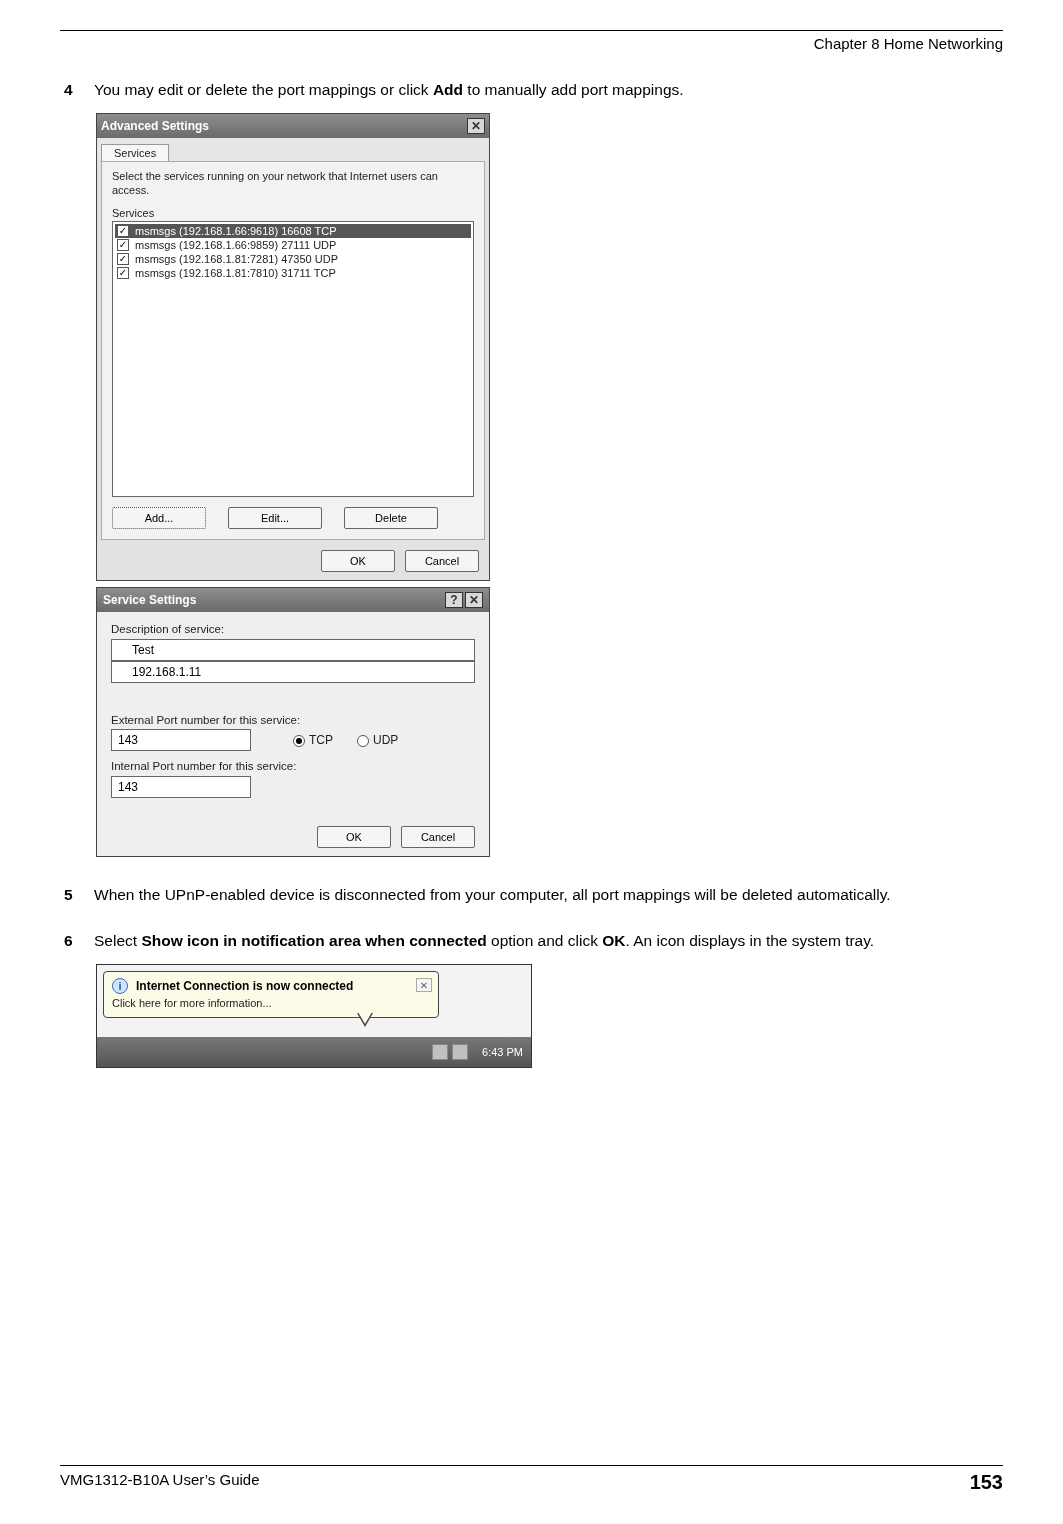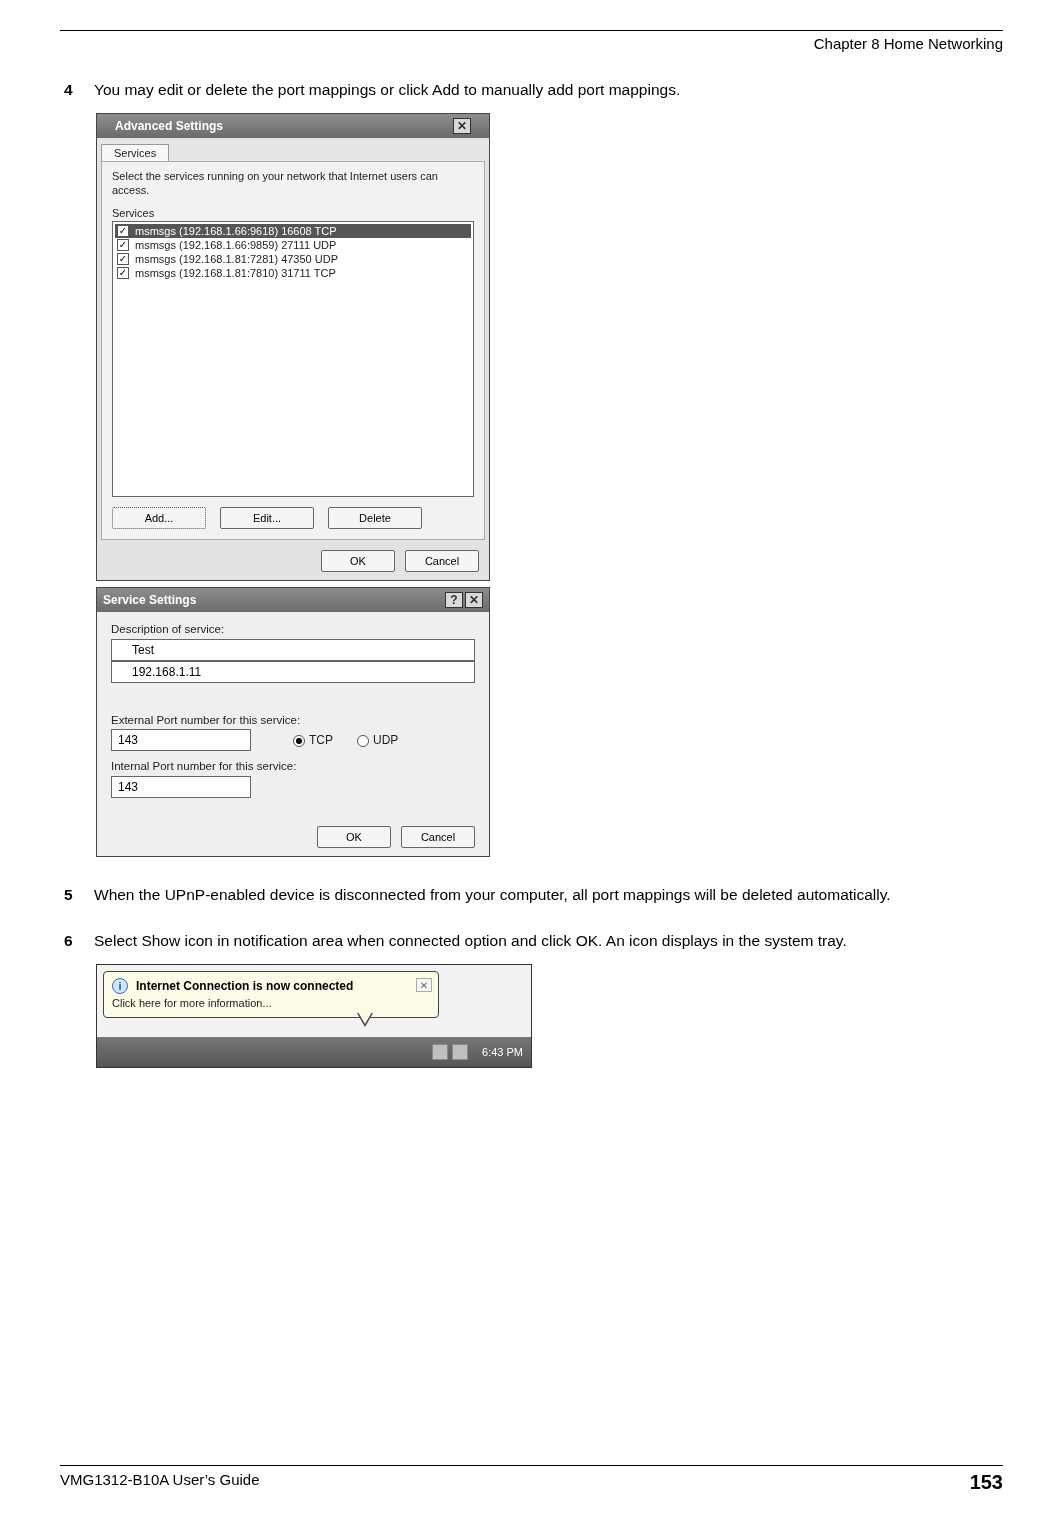--- a/index.html
+++ b/index.html
@@ -33,36 +33,36 @@
     line-height: 1.35;
   }
   .step-num {
     width: 34px;
     flex: none;
     font-weight: bold;
     text-align: left;
     padding-left: 4px;
   }
   .step-text { flex: 1; }
-  .bold { font-weight: normal; margin-top: 20px; }
+  .bold { font-weight: bold; margin-top: 20px; }
 
   
   .dialog1 {
     width: 394px;
     margin-left: 36px;
     border: 1px solid #444;
     background: #e2e2e2;
     font-family: Tahoma, sans-serif;
     font-size: 11px;
     color: #222;
   }
   .titlebar1 {
     background: linear-gradient(#8e8e8e,#6a6a6a);
     color: #fff;
-    padding: 4px 18px;
+    padding: 4px 4px;
     display: flex;
     justify-content: space-between;
     align-items: center;
     font-weight: bold;
     font-size: 12px;
   }
   .close-box {
     width: 18px; height: 16px;
     background: #d9d9d9;
     border: 1px solid #333;
@@ -103,21 +103,21 @@
     white-space:nowrap;
   }
   .svc-row.sel { background:#555; color:#fff; }
   .svc-check {
     width:12px;height:12px;border:1px solid #555;background:#fff;
     display:inline-flex;align-items:center;justify-content:center;
     font-size:10px;line-height:1;color:#000;flex:none;
   }
   .svc-row.sel .svc-check { background:#fff; }
   .btnrow1 {
-    display:flex;gap:14px;margin-top:10px;justify-content:flex-start;
+    display:flex;gap:22px;margin-top:10px;justify-content:flex-start;
   }
   .winbtn {
     min-width:94px;height:22px;
     background:#f5f5f5;border:1px solid #666;
     font-size:11px;font-family:Tahoma,sans-serif;
     border-radius:2px;
   }
   .winbtn.dotted { border:1px dotted #555; }
   .btnrow2 {
     display:flex;gap:10px;justify-content:flex-end;

